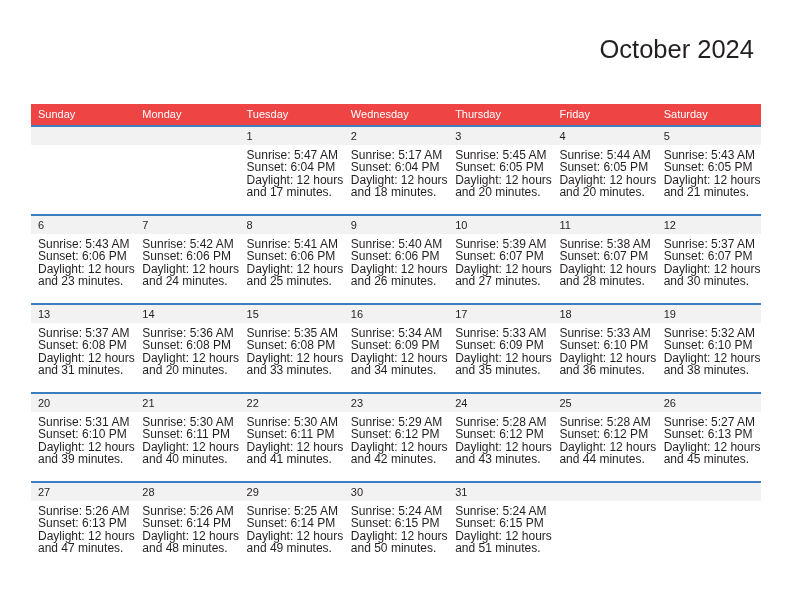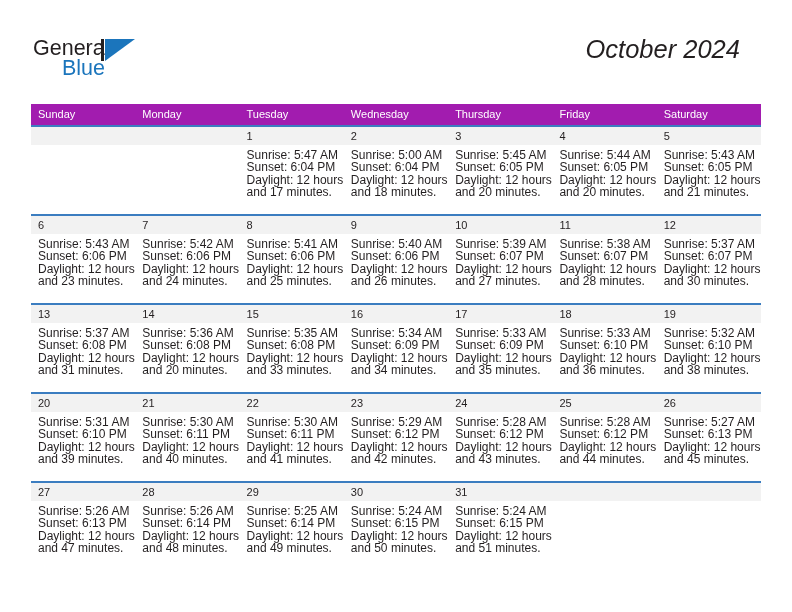--- a/index.html
+++ b/index.html
@@ -75,24 +75,23 @@
     left: 4px;
     top: 0;
     width: 0;
     height: 0;
     border-top: 22px solid #1b75bc;
     border-right: 30px solid transparent;
   }
 
   .title-block {
     position: absolute;
-    right: 52px;
+    right: 38px;
     top: 34px;
     text-align: right;
-    font-style: italic;
   }
   .month-title {
     font-size: 25.5px;
     line-height: 31px;
     color: #231f20;
     font-weight: normal;
     margin: 0;
     white-space: nowrap;
   }
   .location {
@@ -111,21 +110,21 @@
     width: 730px;
     border-collapse: collapse;
     table-layout: fixed;
   }
   .calendar th, .calendar td {
     padding: 0;
     margin: 0;
     vertical-align: top;
   }
   .dow-row th {
-    background: #a21caf;
+    background: #ef4444;
     color: #ffffff;
     font-size: 11px;
     font-weight: normal;
     text-align: left;
     height: 21px;
     line-height: 21px;
     padding-left: 7px;
     box-sizing: border-box;
     white-space: nowrap;
   }
@@ -166,28 +165,20 @@
     visibility: hidden;
   }
 </style>
 </head>
 <body>
 
 <div class="page">
 
   <div class="header">
 
-    <div class="logo">
-      <span class="logo-general">General</span>
-      <span class="logo-mark">
-        <span class="bar"></span>
-        <span class="tri"></span>
-      </span>
-      <span class="logo-blue">Blue</span>
-    </div>
 
     <div class="title-block">
       <h1 class="month-title">October 2024</h1>
     </div>
 
   </div>
 
   <table class="calendar">
     <thead>
       <tr class="dow-row">
@@ -233,21 +224,21 @@
                 <div>Sunset: 6:04 PM</div>
                 <div>Daylight: 12 hours</div>
                 <div>and 17 minutes.</div>
               </div>
             </div>
           </td>
         <td>
             <div class="daycell">
               <div class="daynum-band">2</div>
               <div class="info">
-                <div>Sunrise: 5:00 AM</div>
+                <div>Sunrise: 5:17 AM</div>
                 <div>Sunset: 6:04 PM</div>
                 <div>Daylight: 12 hours</div>
                 <div>and 18 minutes.</div>
               </div>
             </div>
           </td>
         <td>
             <div class="daycell">
               <div class="daynum-band">3</div>
               <div class="info">

